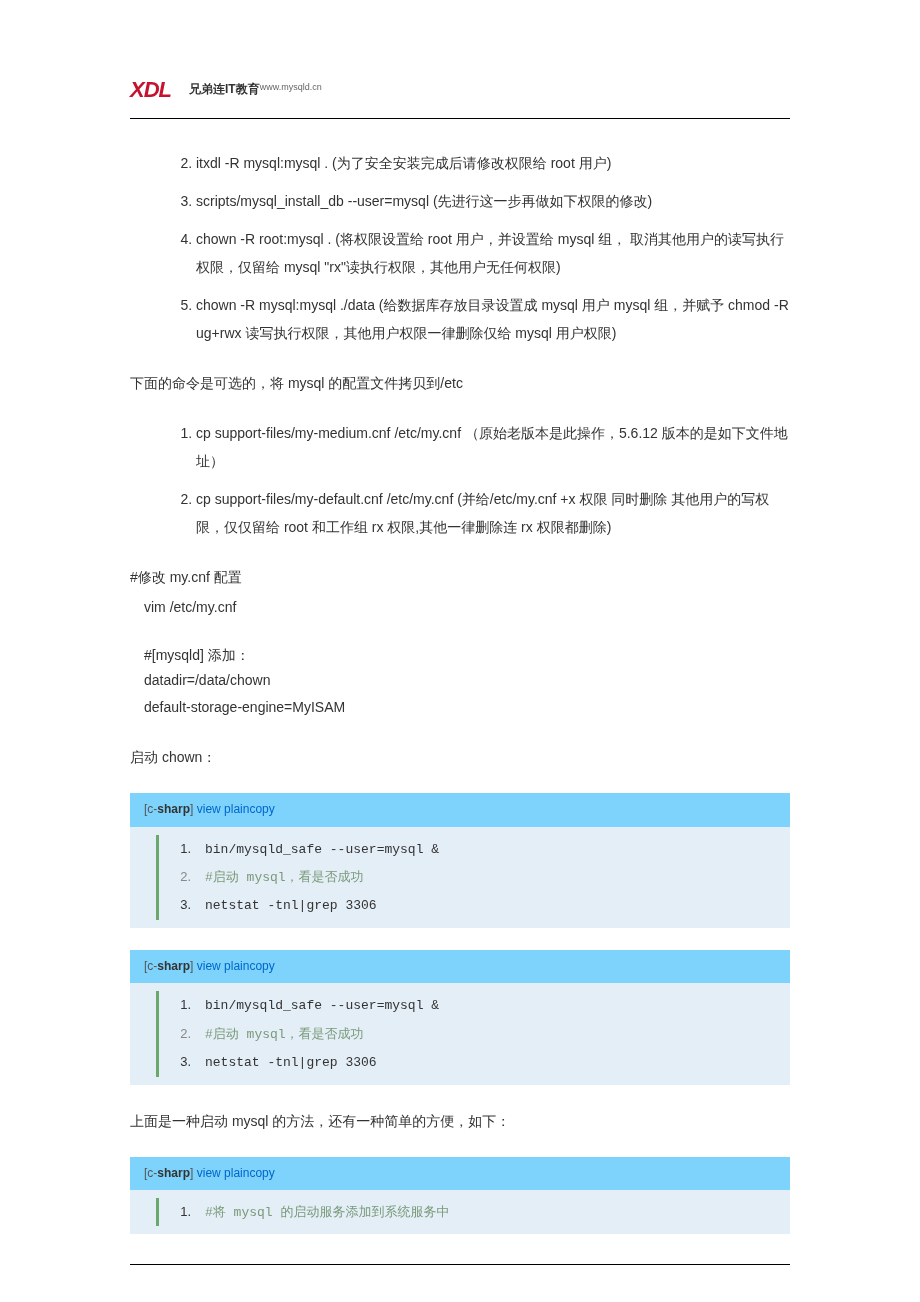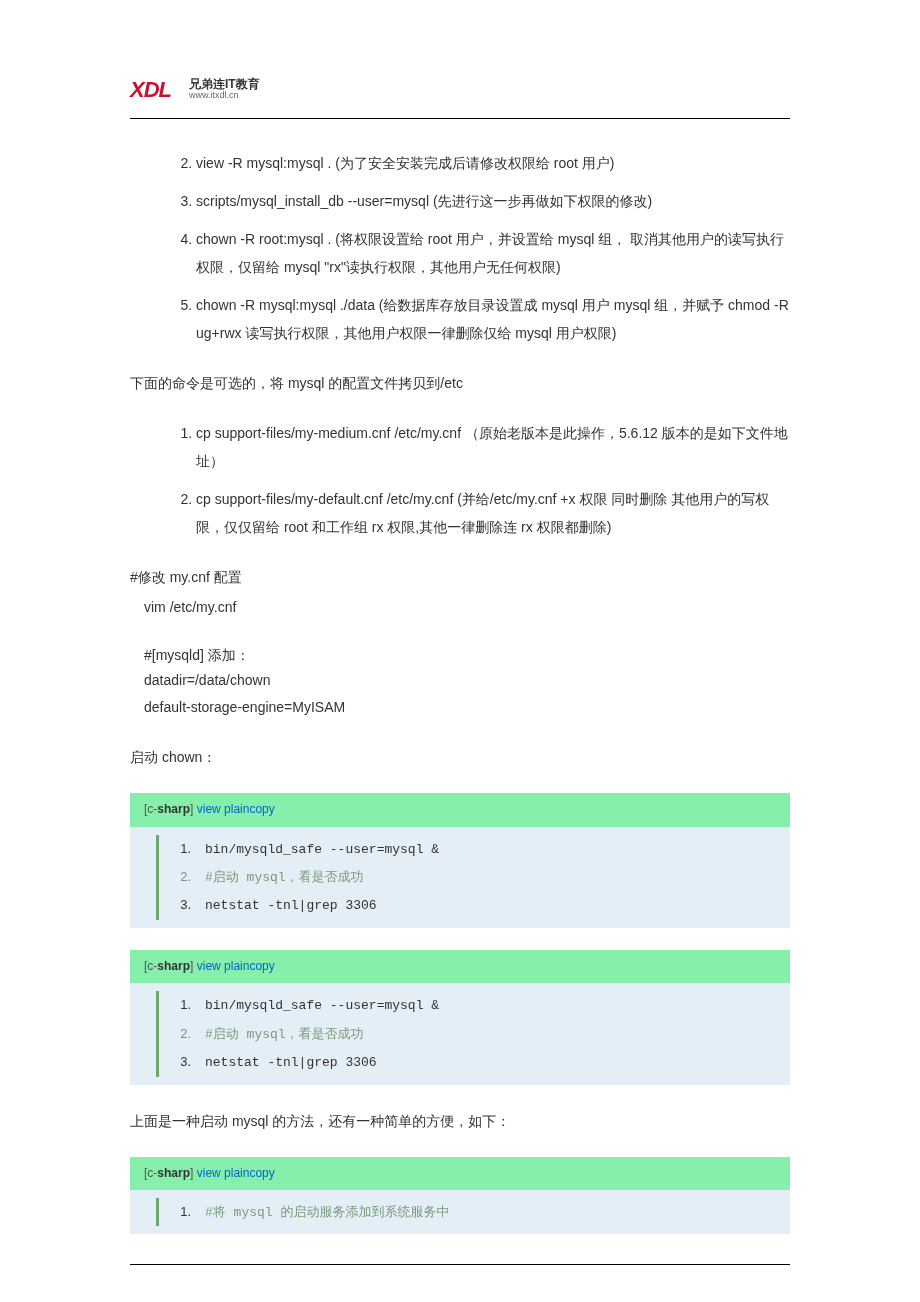--- a/index.html
+++ b/index.html
@@ -27,21 +27,21 @@
     }
     .logo-x {
       color: #c41230;
       font-weight: bold;
       font-style: italic;
       font-size: 22px;
       letter-spacing: -1px;
     }
     .logo-text {
       display: flex;
-      flex-direction: column;
+      flex-direction: row;
       line-height: 1.1;
     }
     .logo-cn { font-size: 12px; font-weight: bold; color: #333; }
     .logo-url-small { font-size: 9px; color: #666; }
     .header-link {
       color: #0066cc;
       font-size: 13px;
       text-decoration: none;
     }
     .header-sep { color: #ccc; font-size: 16px; margin-right: 10px; }
@@ -52,21 +52,21 @@
     ol.num-list li {
       margin-bottom: 10px;
       line-height: 2;
     }
     .para {
       margin-bottom: 22px;
       line-height: 2;
     }
     .indent1 { padding-left: 14px; }
     .code-header {
-      background: #86efac;
+      background: #7dd3fc;
       padding: 6px 14px;
       font-size: 12px;
       color: #888;
       margin-top: 10px;
     }
     .code-header .lang { color: #555; }
     .code-header .lang b { font-weight: bold; color: #333; }
     .code-links {
       color: #0066cc;
       cursor: pointer;
@@ -103,27 +103,27 @@
     .bot-border { border-top: 1px solid #000; margin-top: 30px; }
   </style>
 </head>
 <body>
 
 <div class="header">
   <div class="logo-block">
     <span class="logo-x">XDL</span>
     <span class="logo-text">
       <span class="logo-cn">兄弟连IT教育</span>
-      <span class="logo-url-small">www.itxdl.cn</span>
+      <span class="logo-url-small">www.mysqld.cn</span>
     </span>
   </div>
 </div>
 
 <ol class="num-list" start="2">
-  <li>view -R mysql:mysql . (为了安全安装完成后请修改权限给 root 用户)</li>
+  <li>itxdl -R mysql:mysql . (为了安全安装完成后请修改权限给 root 用户)</li>
   <li>scripts/mysql_install_db --user=mysql (先进行这一步再做如下权限的修改)</li>
   <li>chown -R root:mysql .  (将权限设置给 root 用户，并设置给 mysql 组，  取消其他用户的读写执行权限，仅留给 mysql "rx"读执行权限，其他用户无任何权限)</li>
   <li>chown -R mysql:mysql ./data   (给数据库存放目录设置成 mysql 用户 mysql 组，并赋予 chmod -R ug+rwx   读写执行权限，其他用户权限一律删除仅给 mysql 用户权限)</li>
 </ol>
 
 <p class="para">下面的命令是可选的，将 mysql 的配置文件拷贝到/etc</p>
 
 <ol class="num-list" start="1">
   <li>cp support-files/my-medium.cnf /etc/my.cnf   （原始老版本是此操作，5.6.12 版本的是如下文件地址）</li>
   <li>cp support-files/my-default.cnf  /etc/my.cnf  (并给/etc/my.cnf +x 权限  同时删除  其他用户的写权限，仅仅留给 root  和工作组  rx 权限,其他一律删除连 rx 权限都删除)</li>

